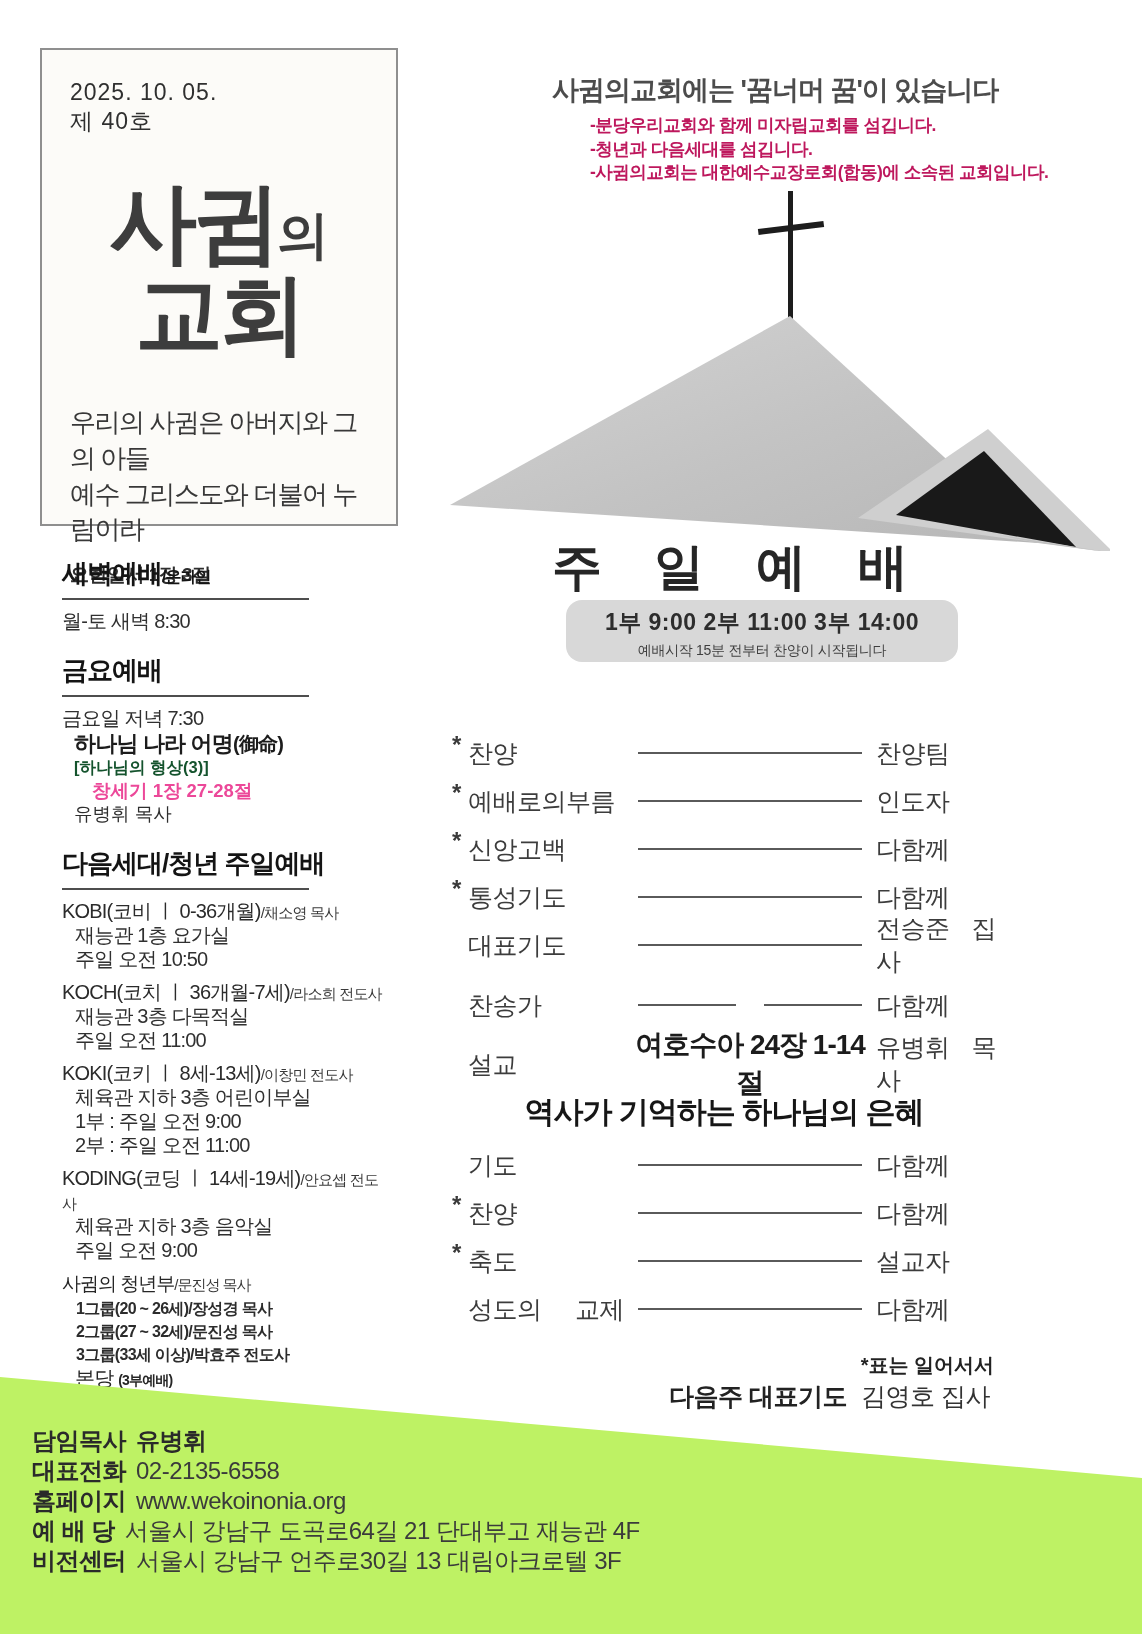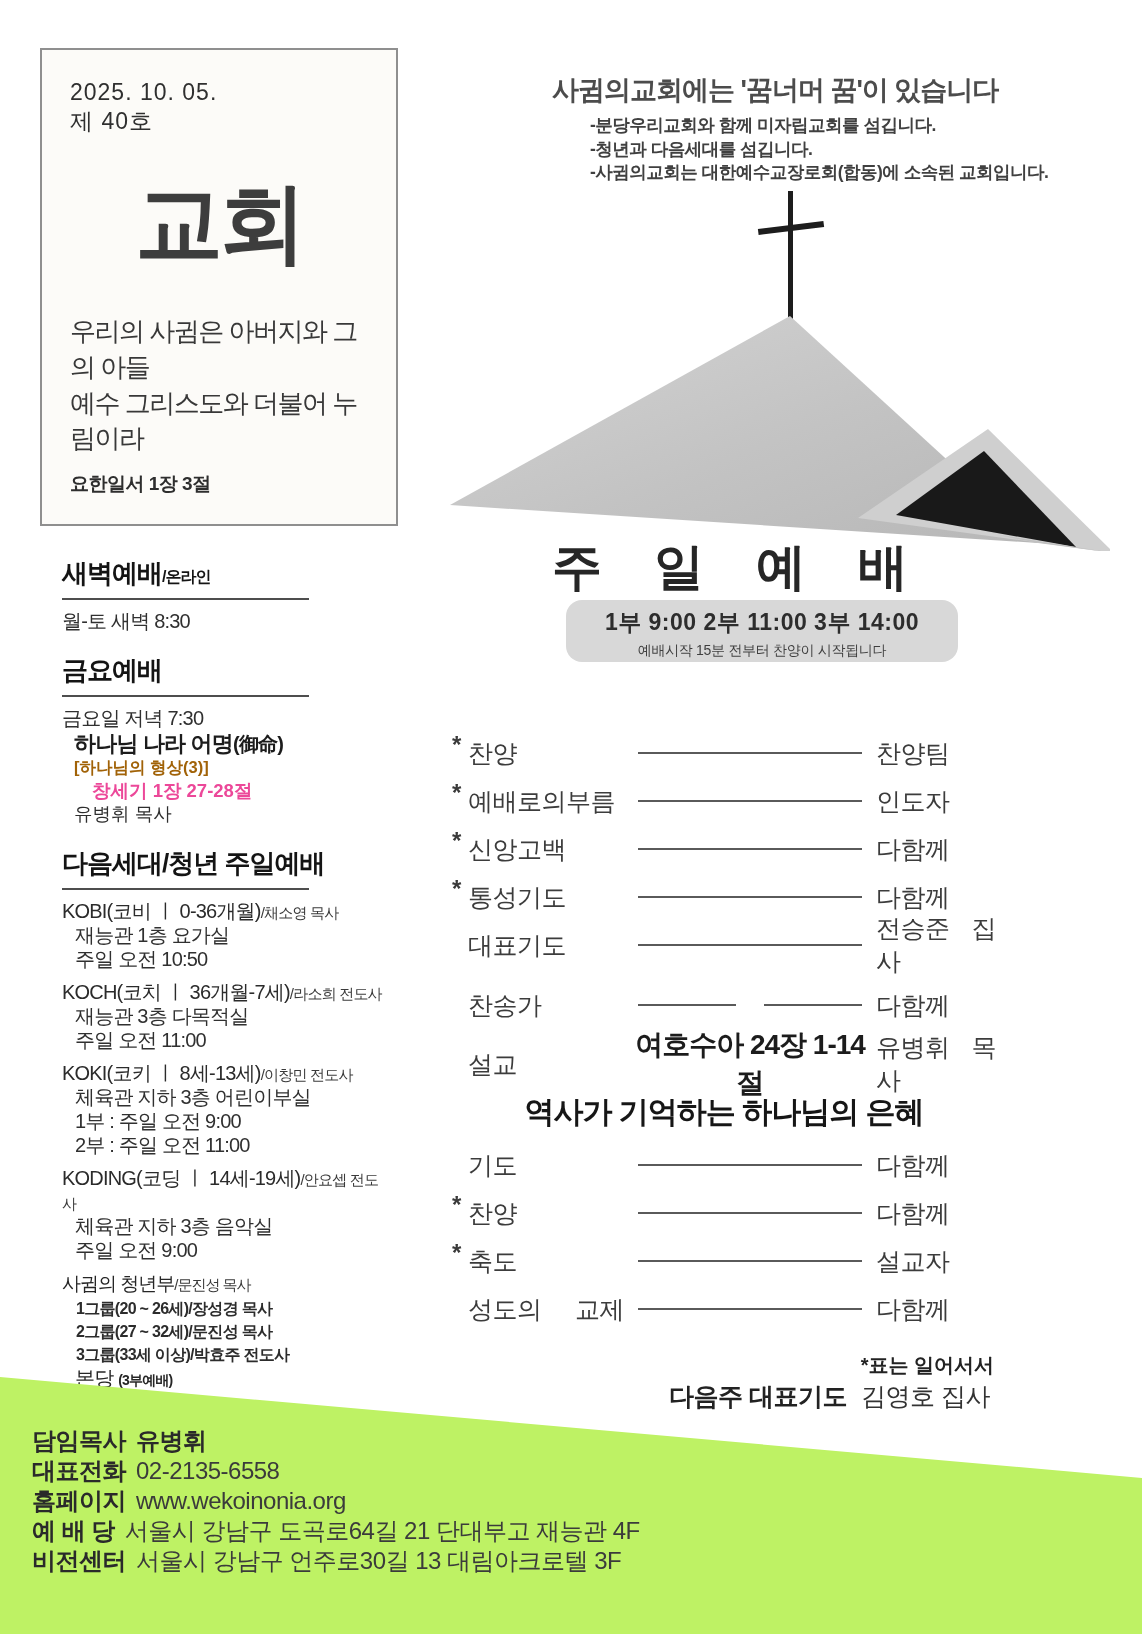--- a/index.html
+++ b/index.html
@@ -19,21 +19,21 @@
   .logo{margin-top:46px;text-align:center;font-weight:800;color:#3d3d3d;line-height:0.92;}
   .logo-main{font-size:88px;letter-spacing:-4px;}
   .logo-small{font-size:52px;font-weight:800;}
   .logo-line2{margin-top:10px;}
   .verse{margin-top:50px;font-size:26px;line-height:1.38;color:#383838;letter-spacing:-1.5px;}
   .verse-ref{margin-top:14px;font-size:19px;font-weight:700;color:#2e2e2e;letter-spacing:-0.5px;}
   
   .vision{position:absolute;left:552px;top:72px;width:560px;}
   .v-title{font-size:27px;font-weight:800;color:#4c4c4c;letter-spacing:-1px;}
   .v-items{margin-top:6px;margin-left:38px;}
-  .v-item{font-size:17.5px;font-weight:700;color:#404040;line-height:1.35;letter-spacing:-0.5px;}
+  .v-item{font-size:17.5px;font-weight:700;color:#be185d;line-height:1.35;letter-spacing:-0.5px;}
   
   .roof{position:absolute;left:438px;top:183px;width:672px;height:368px;}
   
   .sunday-title{
     position:absolute;left:470px;top:534px;width:520px;text-align:center;
     font-size:50px;font-weight:900;color:#262626;letter-spacing:52px;padding-left:52px;
     box-sizing:border-box;white-space:nowrap;
   }
   .pill{
     position:absolute;left:566px;top:600px;width:392px;height:62px;
@@ -65,21 +65,21 @@
   .next-week .nw-label{font-weight:800;color:#222;margin-right:14px;}
   
   .sidebar{position:absolute;left:62px;top:556px;width:320px;}
   .s-head{font-size:26px;font-weight:800;color:#141414;letter-spacing:-1px;}
   .s-suffix{font-size:16px;font-weight:800;}
   .s-rule{border:none;border-top:2px solid #4e4e4e;width:247px;margin:7px 0 9px 0;}
   .s-line{font-size:20px;color:#303030;line-height:1.22;letter-spacing:-0.8px;}
   .s-gap{margin-top:20px;}
   .fri-sermon{font-size:22px;font-weight:800;color:#1c1c1c;margin-left:12px;letter-spacing:-0.8px;line-height:1.2;}
   .fri-hanja{font-weight:600;font-size:20px;}
-  .fri-series{font-size:16.5px;font-weight:800;color:#a16207;margin-left:12px;line-height:1.3;}
+  .fri-series{font-size:16.5px;font-weight:800;color:#14532d;margin-left:12px;line-height:1.3;}
   .fri-passage{font-size:18.5px;font-weight:700;color:#ec4899;margin-left:30px;line-height:1.25;}
   .fri-preacher{font-size:18.5px;color:#2e2e2e;margin-left:12px;line-height:1.3;}
   .ng-group{margin-bottom:9px;}
   .ng-name{font-size:20px;color:#2b2b2b;letter-spacing:-0.8px;line-height:1.2;}
   .ng-leader{font-size:15px;color:#3a3a3a;}
   .ng-line{font-size:20px;color:#303030;margin-left:13px;line-height:1.2;letter-spacing:-0.8px;}
   .yy-name{font-size:19px;color:#262626;letter-spacing:-1px;}
   .yy-group{font-size:16px;font-weight:700;color:#2c2c2c;margin-left:14px;line-height:1.45;letter-spacing:-0.7px;}
   .yy-place{font-size:20px;color:#262626;margin-left:13px;line-height:1.25;letter-spacing:-0.8px;}
   .yy-place-note{font-size:14px;font-weight:700;}
@@ -94,20 +94,21 @@
   .f-label{font-weight:800;color:#2a2a2a;margin-right:10px;}
   .f-row.bold-value .f-value{font-weight:800;color:#2a2a2a;}
 </style>
 </head>
 <body>
 
 <div class="masthead">
   <div class="m-date">2025. 10. 05.</div>
   <div class="m-issue">제 40호</div>
   <div class="logo">
+    <div class="logo-line1"><span class="logo-main">사귐</span><span class="logo-small">의</span></div>
     <div class="logo-line2 logo-main">교회</div>
   </div>
   <div class="verse">
     <div>우리의 사귐은 아버지와 그의 아들</div>
     <div>예수 그리스도와 더불어 누림이라</div>
   </div>
   <div class="verse-ref">요한일서 1장 3절</div>
 </div>
 
 <div class="vision">

